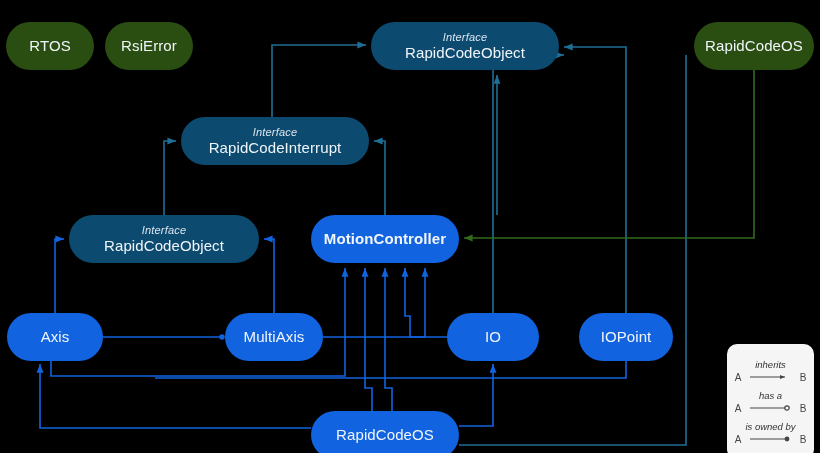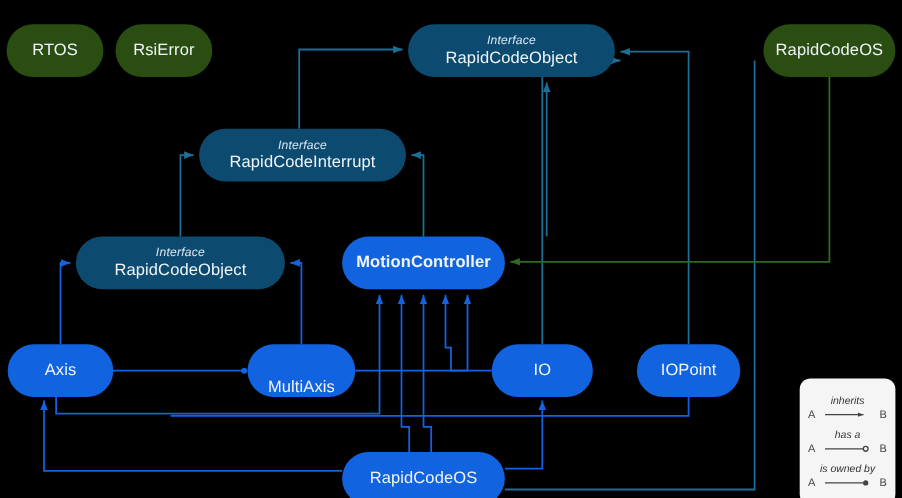--- a/index.html
+++ b/index.html
@@ -177,21 +177,21 @@
   </div>
 
   <div class="node kind-primary emphasis" style="left:311px; top:199px; width:148px; height:48px;">
     <div class="nlabel">MotionController</div>
   </div>
 
   <div class="node kind-primary" style="left:7px; top:297px; width:96px; height:48px;">
     <div class="nlabel">Axis</div>
   </div>
 
-  <div class="node kind-primary" style="left:225px; top:297px; width:98px; height:48px;justify-content:flex-end;">
+  <div class="node kind-primary" style="left:225px; top:297px; width:98px; height:48px;">
     <div class="nlabel">MultiAxis</div>
   </div>
 
   <div class="node kind-primary" style="left:447px; top:297px; width:92px; height:48px;">
     <div class="nlabel">IO</div>
   </div>
 
   <div class="node kind-primary" style="left:579px; top:297px; width:94px; height:48px;">
     <div class="nlabel">IOPoint</div>
   </div>

